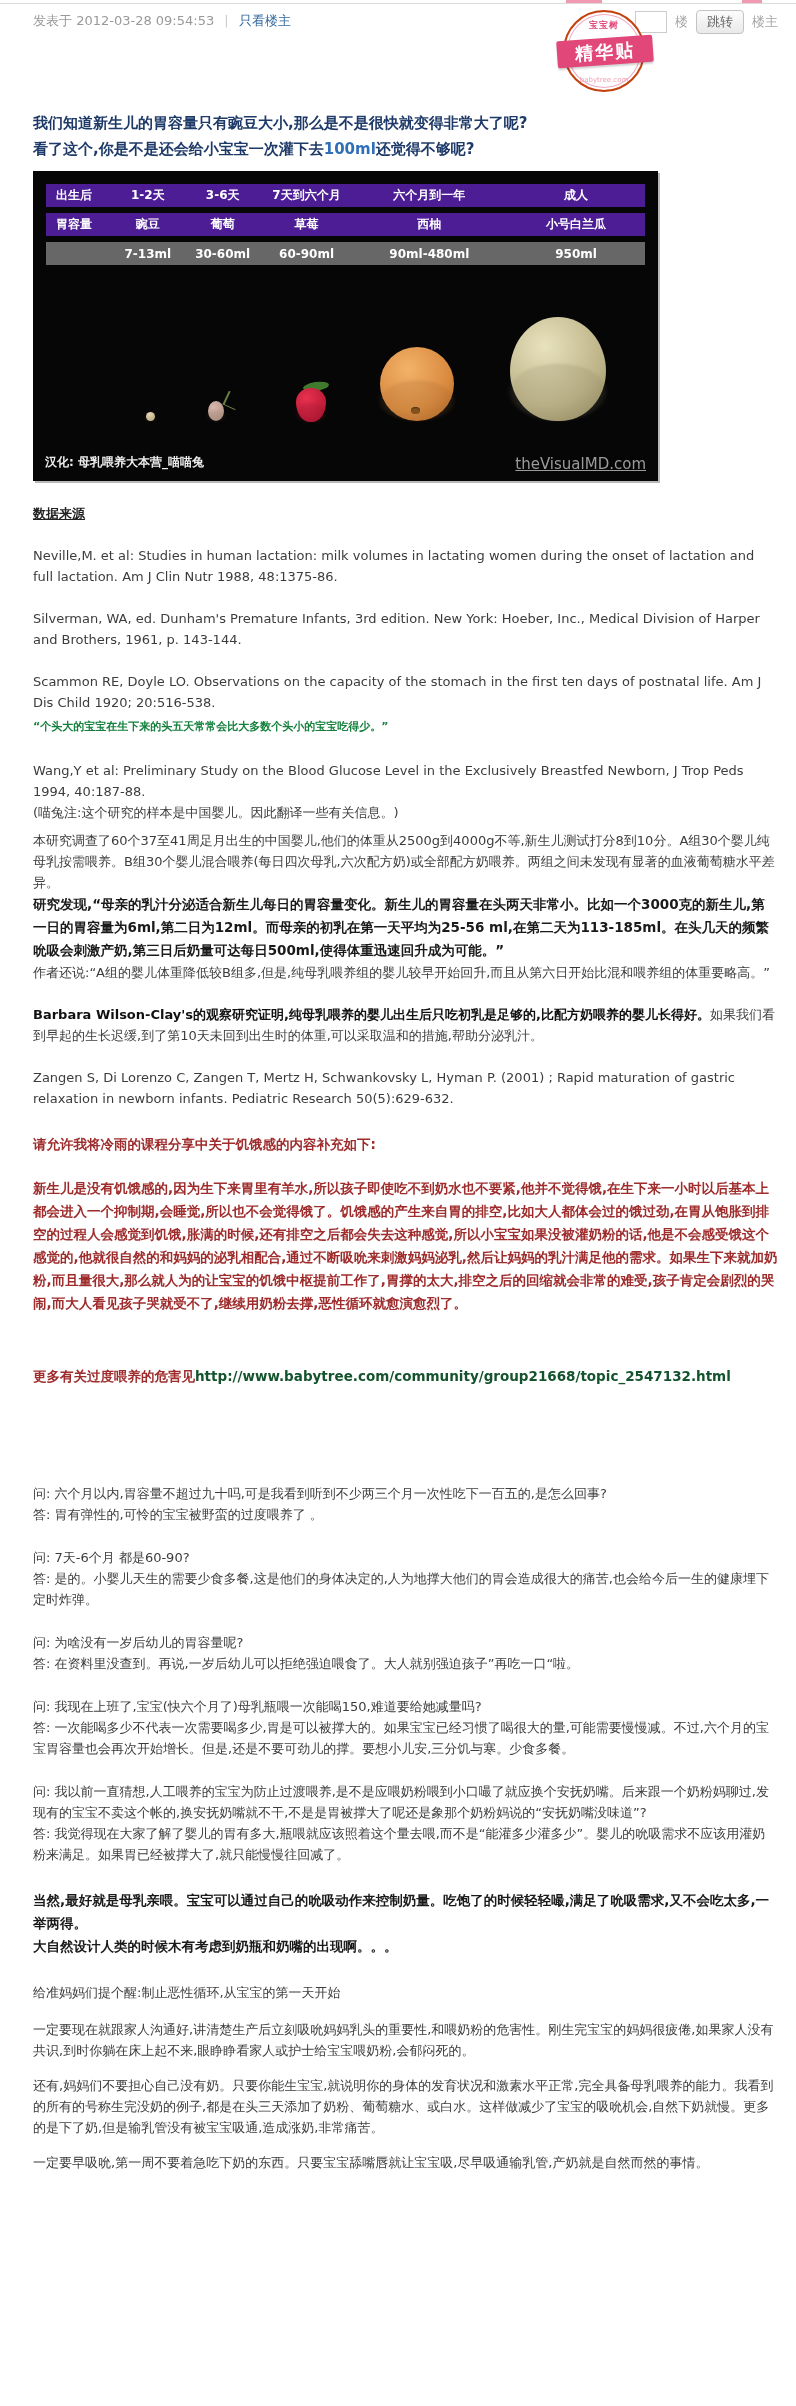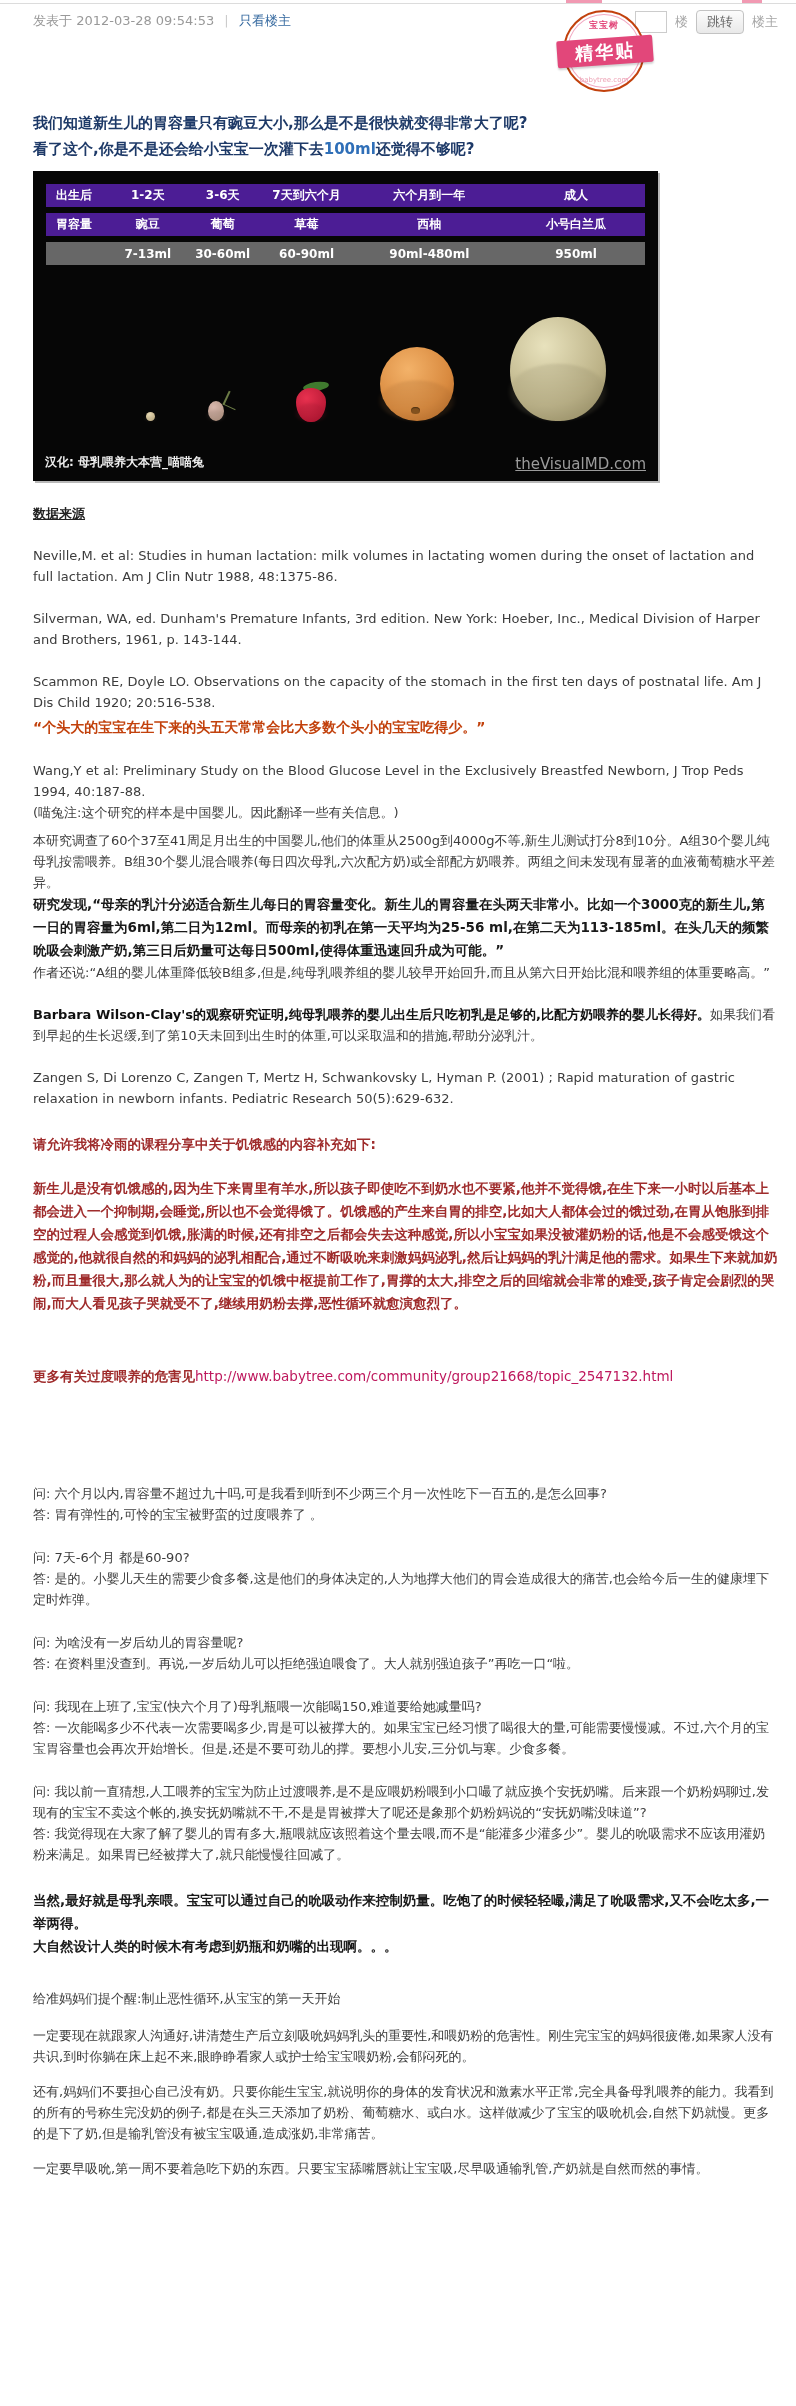--- a/index.html
+++ b/index.html
@@ -70,36 +70,36 @@
   .refl.pea{top:250px;} .refl.grape{top:250px;} .refl.strawberry{top:251px;}
   .refl.grapefruit{top:250px;} .refl.melon{top:250px;}
   .caption-left{position:absolute;left:12px;bottom:10px;color:#eee;font-size:12px;font-weight:bold;}
   .caption-right{position:absolute;right:12px;bottom:8px;color:#9b9b9b;font-size:15px;text-decoration:underline;}
 
   
   p{margin:0;padding:0;}
   .body-txt{font-size:13px;line-height:21px;color:#3c3c3c;}
   .src-head{margin-top:22px;font-size:13px;font-weight:bold;color:#222;text-decoration:underline;}
   .ref{margin-top:21px;}
-  .quote-bold{margin-top:2px;font-size:14px;line-height:24px;font-weight:bold;color:#c2410c;}
+  .quote-bold{margin-top:2px;font-size:11px;line-height:24px;font-weight:bold;color:#15803d;}
   .note{margin-top:0;}
   .para{margin-top:7px;}
   .finding{font-weight:bold;color:#1a1a1a;font-size:13.5px;line-height:23px;}
   .barbara{margin-top:21px;}
   .barbara b{color:#111;}
   .red{color:#9f2c2c;font-weight:bold;font-size:13.5px;line-height:23px;}
   .red-intro{margin-top:24px;}
   .red-para{margin-top:21px;}
   .red-more{margin-top:50px;}
-  .red-more a{color:#be185d;font-weight:normal;text-decoration:none;cursor:pointer;margin-top:19px;}
+  .red-more a{color:#14532d;font-weight:bold;text-decoration:none;cursor:pointer;margin-top:19px;}
   .qa{margin-top:95px;}
   .qa-pair{margin-bottom:22px;}
   .bold-note{font-weight:bold;color:#1a1a1a;font-size:13.5px;line-height:23px;}
   .bold-note1{margin-top:24px;}
-  .reminder{margin-top:30px;}
+  .reminder{margin-top:24px;}
   .closing{margin-top:14px;}
   .closing1{margin-top:16px;}
 </style>
 </head>
 <body>
 
 <div class="topline"></div>
 <div class="frag frag-a"></div>
 <div class="frag frag-b"></div>
 

